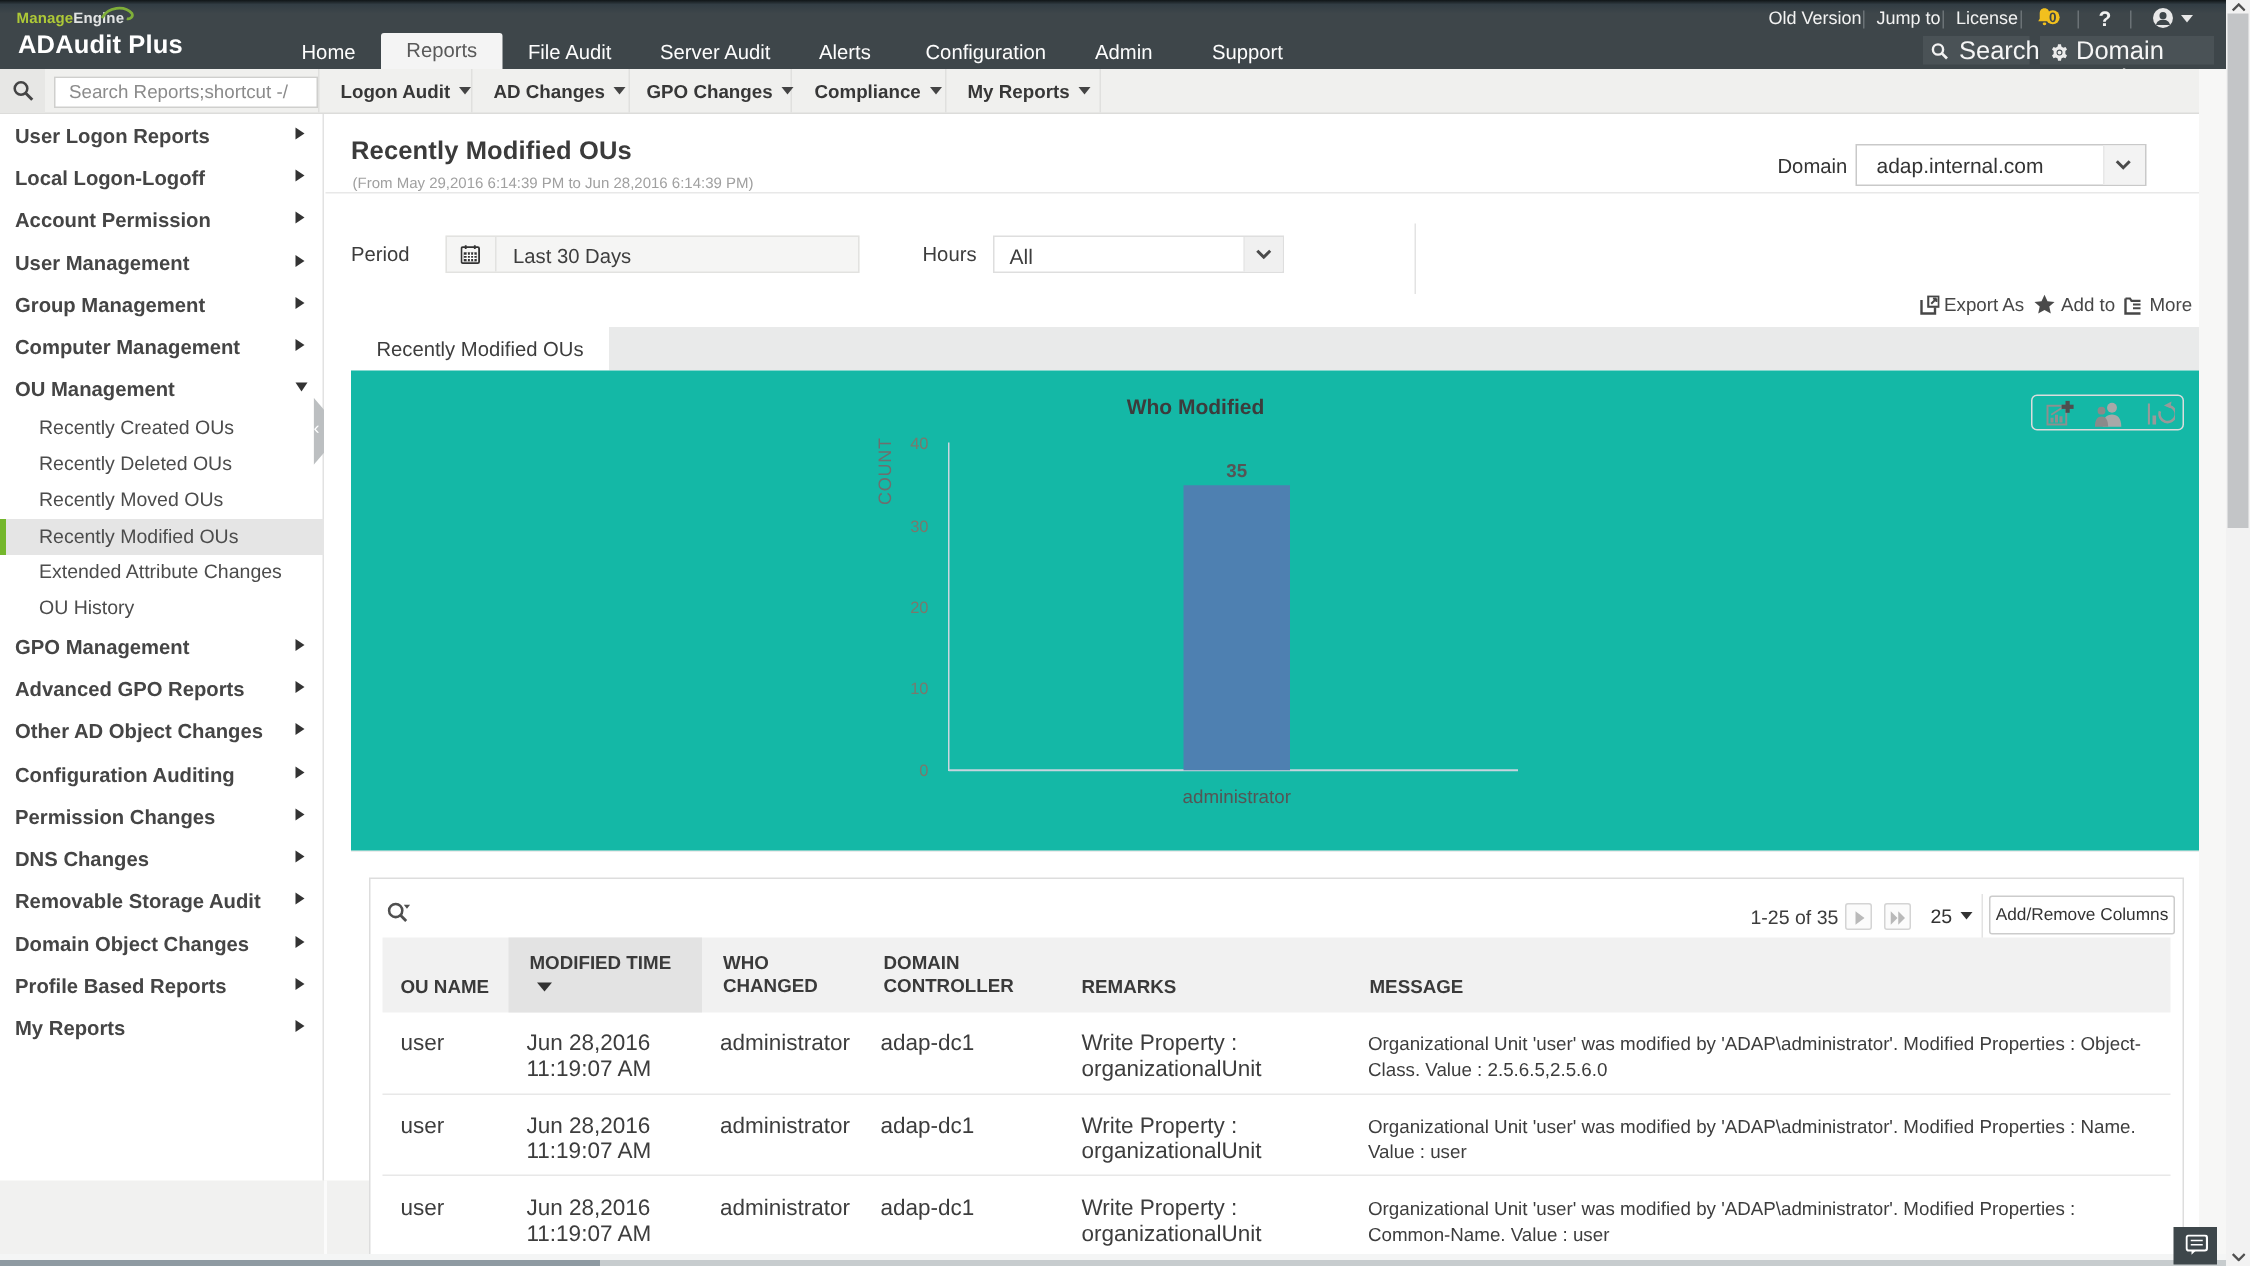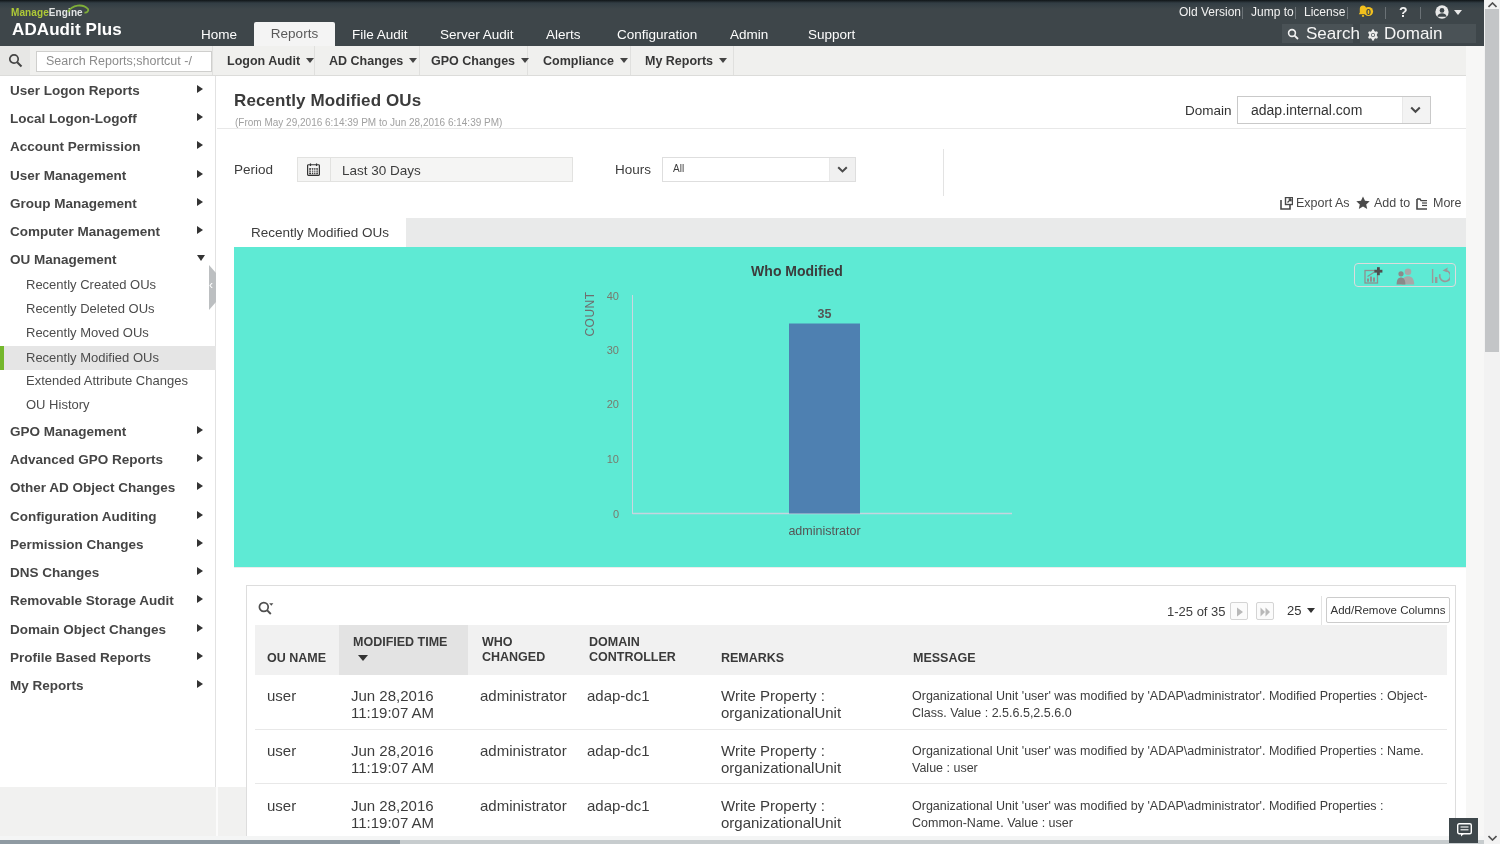--- a/index.html
+++ b/index.html
@@ -44,28 +44,28 @@
 h1 { position:absolute; left:17px; top:15px; font-size:17px; color:#3b3b3b; letter-spacing:0.1px; }
 #subtitle { position:absolute; left:18px; top:41px; font-size:10px; color:#a0a0a0; }
 #domlabel { position:absolute; left:968px; top:27px; font-size:13.5px; color:#333; }
 #domsel { position:absolute; left:1020px; top:20px; width:194px; height:28px; background:#fff; border:1px solid #c9c9c9; font-size:14px; color:#333; line-height:26px; padding-left:13px; }
 #hr1 { position:absolute; left:0; top:52px; width:1250px; height:1px; background:#e8e8e8; }
 .flabel { position:absolute; top:86px; font-size:13.5px; color:#3d3d3d; }
 #perfield { position:absolute; left:80px; top:81px; width:276px; height:25px; background:#f5f5f4; border:1px solid #e2e2e0; }
 #calcell { position:absolute; left:0; top:0; width:33px; height:23px; border-right:1px solid #e2e2e0; }
 #pertext { position:absolute; left:44px; top:5px; font-size:13.5px; color:#3d3d3d; }
 #hoursel { position:absolute; left:445px; top:81px; width:194px; height:25px; background:#fff; border:1px solid #dedede; }
-#hoursel .txt { position:absolute; left:10px; top:5px; font-size:10px; color:#3d3d3d; }
+#hoursel .txt { position:absolute; left:10px; top:5px; font-size:14px; color:#3d3d3d; }
 #vsep { position:absolute; left:726px; top:73px; width:1px; height:47px; background:#e3e3e3; }
 .explink { position:absolute; top:120px; font-size:12.5px; color:#474747; }
 
 
 #tabstrip { position:absolute; left:17px; top:142px; width:1232px; height:29px; background:#e9eaea; }
 #acttab { position:absolute; left:0; top:0; width:172px; height:29px; background:#fff; font-size:13.5px; color:#3d3d3d; text-align:center; line-height:29px; }
-#chartarea { position:absolute; left:17px; top:171px; width:1232px; height:321px; background:#5eead4; border-bottom:1px solid #ececec; }
+#chartarea { position:absolute; left:17px; top:171px; width:1232px; height:321px; background:#14b8a6; border-bottom:1px solid #ececec; }
 #charttitle { position:absolute; left:493px; top:16px; width:140px; text-align:center; font-size:14px; font-weight:bold; color:#3c3c3c; }
 #iconbox { position:absolute; left:1120px; top:16px; width:102px; height:24px; border:1px solid #dcdcdc; border-radius:4px; }
 
 
 #tablecard { position:absolute; left:29px; top:509px; width:1210px; height:400px; background:#fff; border:1px solid #ddd; }
 #tsearch { position:absolute; left:11px; top:14px; }
 #pgtext { position:absolute; left:920px; top:18px; font-size:13px; color:#3c3c3c; }
 .pgbtn { position:absolute; top:16px; width:18px; height:18px; border:1px solid #d4d4d4; border-radius:2px; background:#fbfbfb; }
 #psel { position:absolute; left:1040px; top:17px; font-size:13px; color:#333; }
 #pgsep { position:absolute; left:1074px; top:10px; width:1px; height:30px; background:#e3e3e3; }

